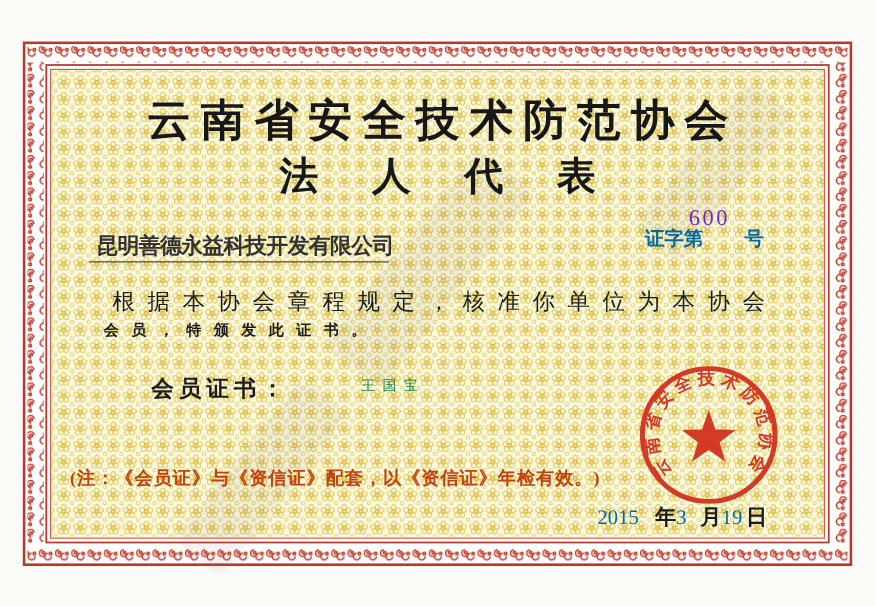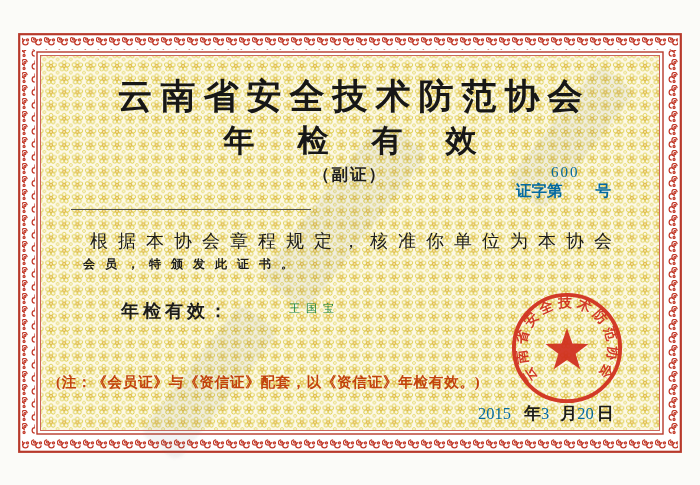--- a/index.html
+++ b/index.html
@@ -40,21 +40,21 @@
     position:absolute;left:77px;top:184px;
     font-size:17.5px;font-weight:600;color:#323232;
     letter-spacing:-0.5px;white-space:nowrap;
   }
   .member-underline{
     position:absolute;left:71px;top:209px;width:240px;height:0;
     border-top:1.5px solid #4e4e4e;
   }
   .cert-no-value{
     position:absolute;left:551px;top:164px;
-    font-size:15px;color:#0369a1;letter-spacing:2px;
+    font-size:18px;color:#6d28d9;letter-spacing:2px;
   }
   .cert-no-label{
     position:absolute;left:516px;top:181px;
     font-size:15.5px;font-weight:bold;color:#0369a1;
     white-space:nowrap;
   }
   .cert-no-label .suffix{margin-left:33px;}
   .body-line1{
     position:absolute;left:90px;top:229px;
     font-size:18px;font-weight:normal;color:#1b1b1b;
@@ -156,41 +156,41 @@
   </svg>
 
   <div class="content">
 
     <div class="wm wm1"></div>
     <div class="wm wm2"></div>
     <div class="wm wm3"></div>
 
     <div class="assoc-title">云南省安全技术防范协会</div>
 
-    <div class="cert-title">年检有效</div>
-
-    <div class="copy-label">（副证）</div>
-
+    <div class="cert-title">法人代表</div>
+
+
+    <div class="member-company">昆明善德永益科技开发有限公司</div>
     <div class="member-underline"></div>
 
     <div class="cert-no-value">600</div>
     <div class="cert-no-label">
       <span>证字第</span><span class="suffix">号</span>
     </div>
 
     <div class="body-line1">根据本协会章程规定，核准你单位为本协会</div>
     <div class="body-line2">会员，特颁发此证书。</div>
 
-    <div class="legal-rep-label">年检有效：</div>
+    <div class="legal-rep-label">会员证书：</div>
     <div class="legal-rep-name">王国宝</div>
 
     <div class="note-line">(注：《会员证》与《资信证》配套，以《资信证》年检有效。)</div>
 
     <div class="date-line">
-      <span class="num">2015</span><span class="u-year">年</span><span class="num">3</span><span class="u-month">月</span><span class="num">20</span><span class="u-day">日</span>
+      <span class="num">2015</span><span class="u-year">年</span><span class="num">3</span><span class="u-month">月</span><span class="num">19</span><span class="u-day">日</span>
     </div>
 
     <svg class="seal-svg" width="118" height="118" viewBox="0 0 120 120" xmlns="http://www.w3.org/2000/svg">
       <g opacity="0.92">
         <circle cx="60" cy="60" r="54" fill="none" stroke="#d02c1c" stroke-width="4"></circle>
         <polygon fill="#d02c1c" points="60,40 65.5,55.5 81.9,55.9 68.8,65.9 73.5,81.6 60,72.3 46.5,81.6 51.2,65.9 38.1,55.9 54.5,55.5"></polygon>
         <path id="sealArc" d="M26.7 85.8 A42 42 0 1 1 93.3 85.8" fill="none"></path>
         <text font-size="14" font-weight="bold" fill="#cf2a1a" letter-spacing="4" font-family="'Liberation Serif','DejaVu Serif',serif">
           <textPath href="#sealArc" xlink:href="#sealArc" startOffset="50%" text-anchor="middle">云南省安全技术防范协会</textPath>
         </text>

